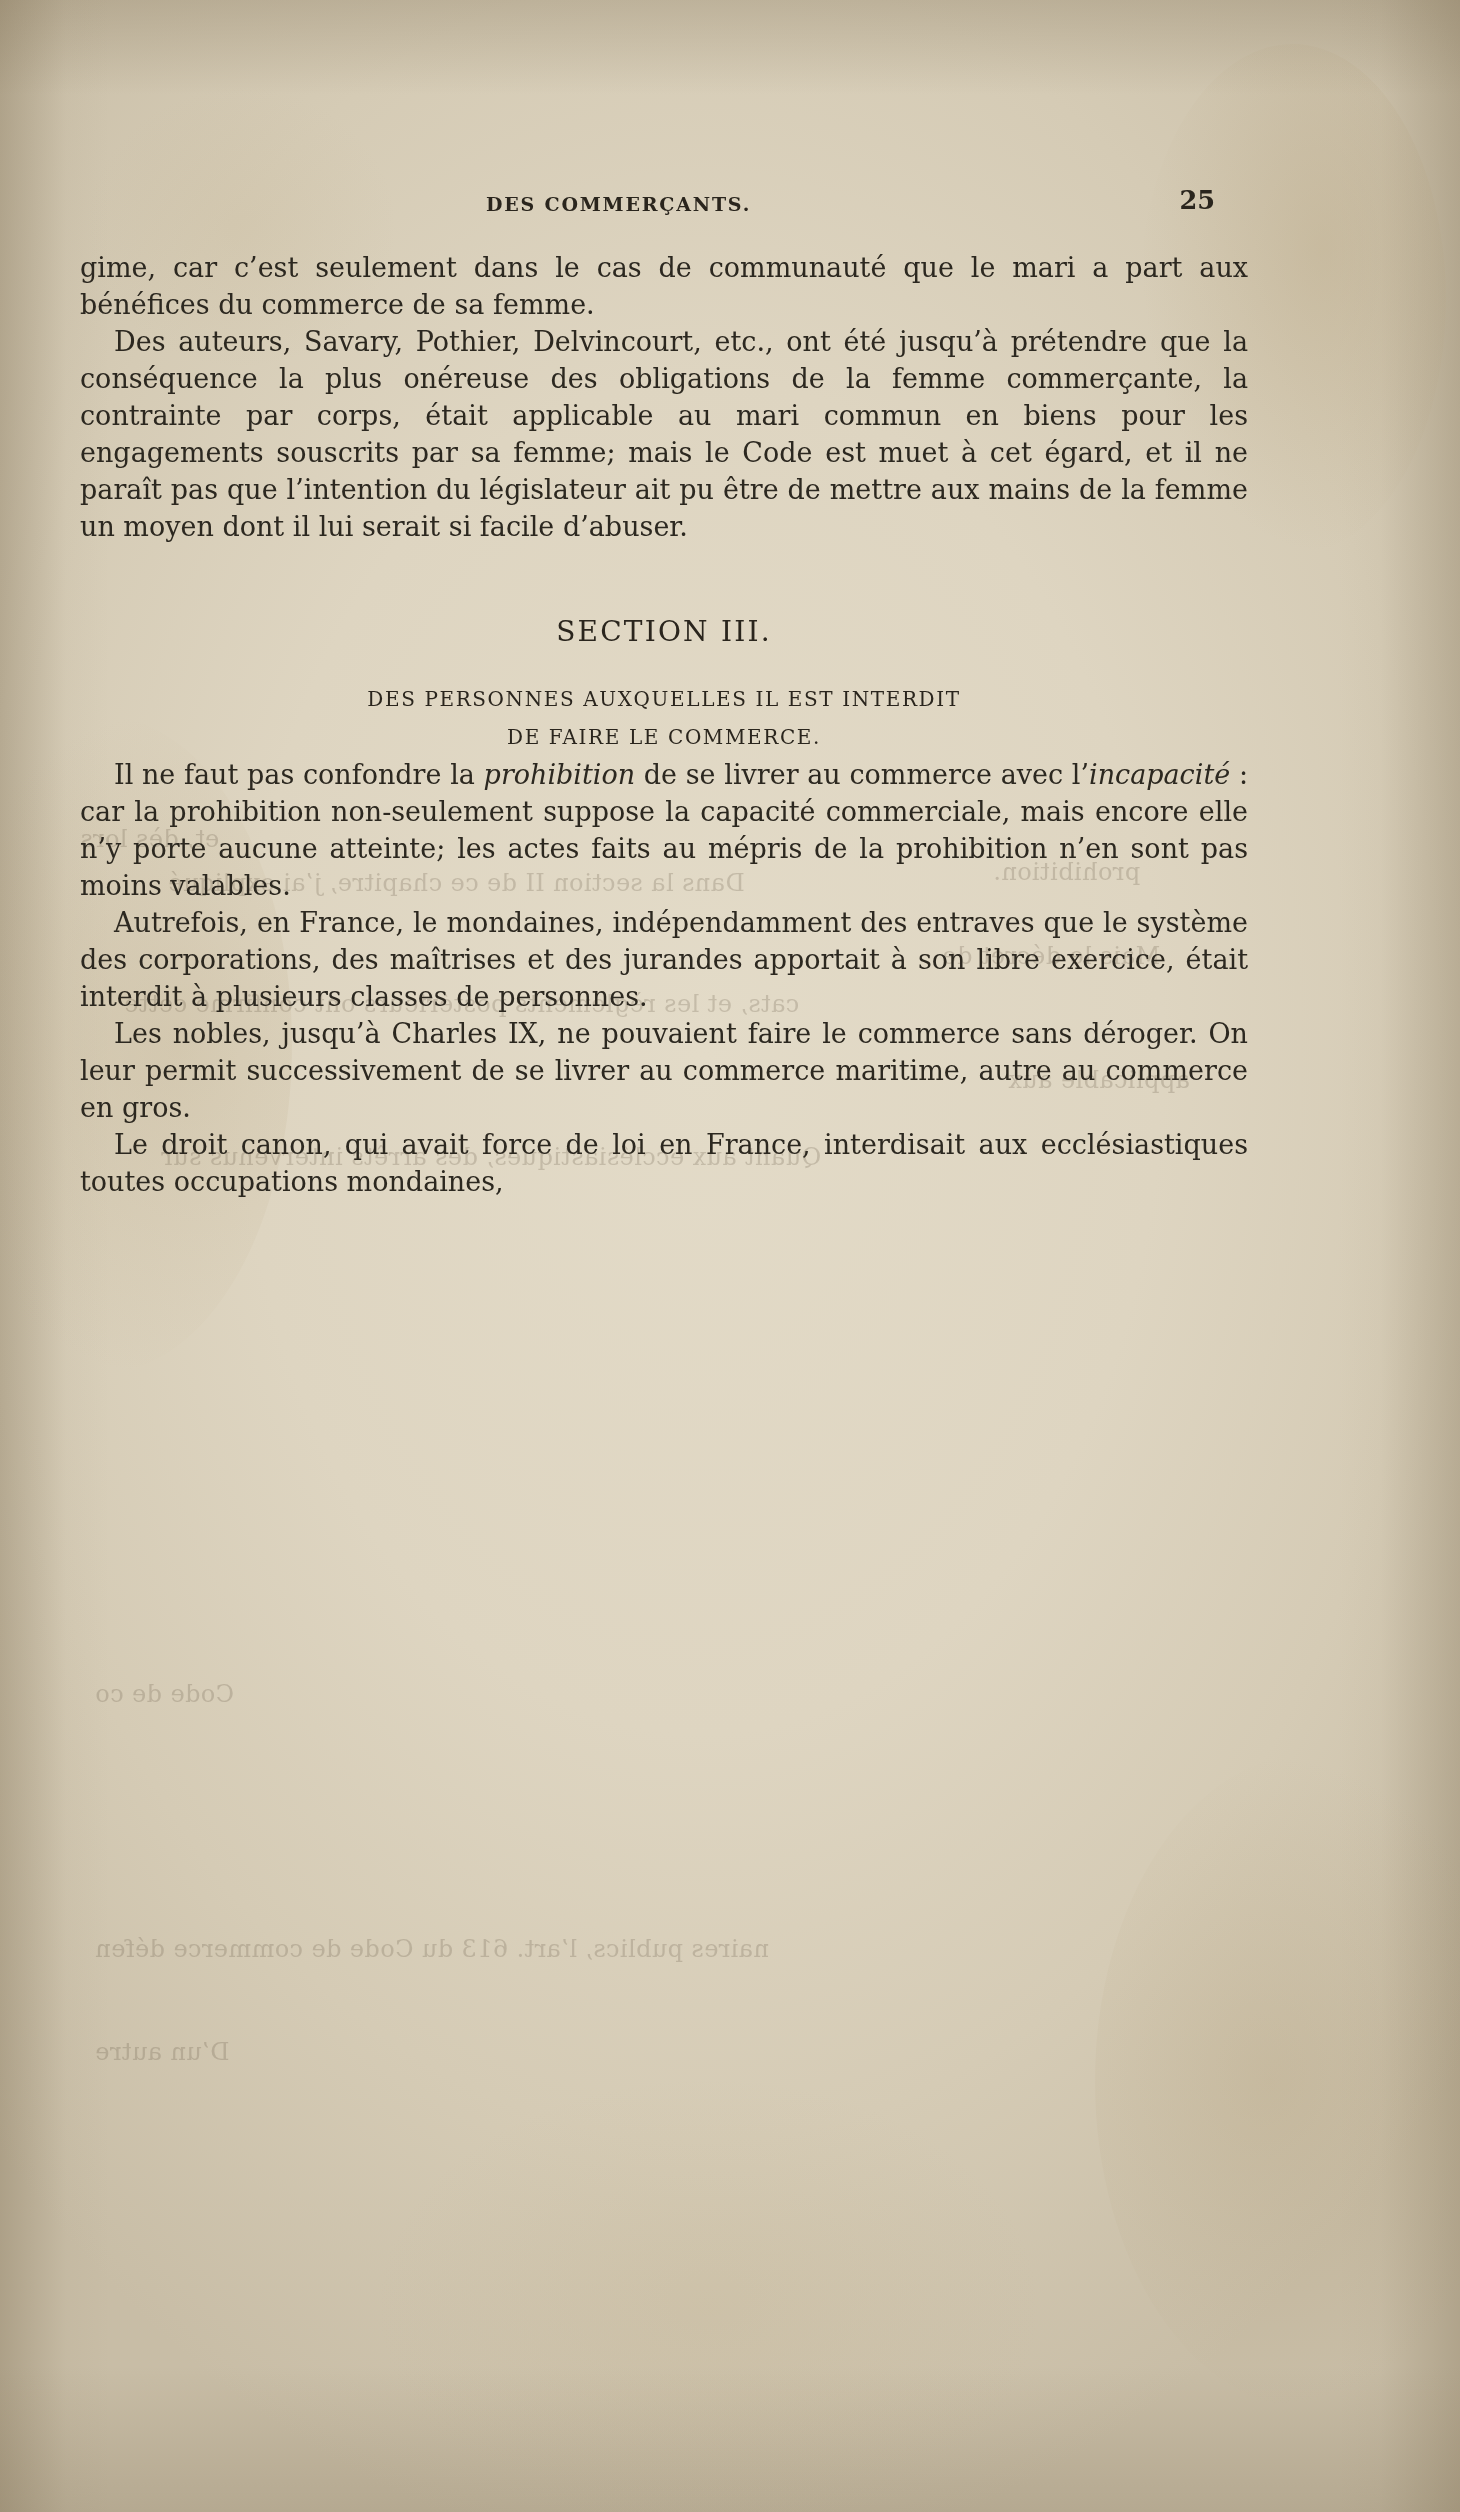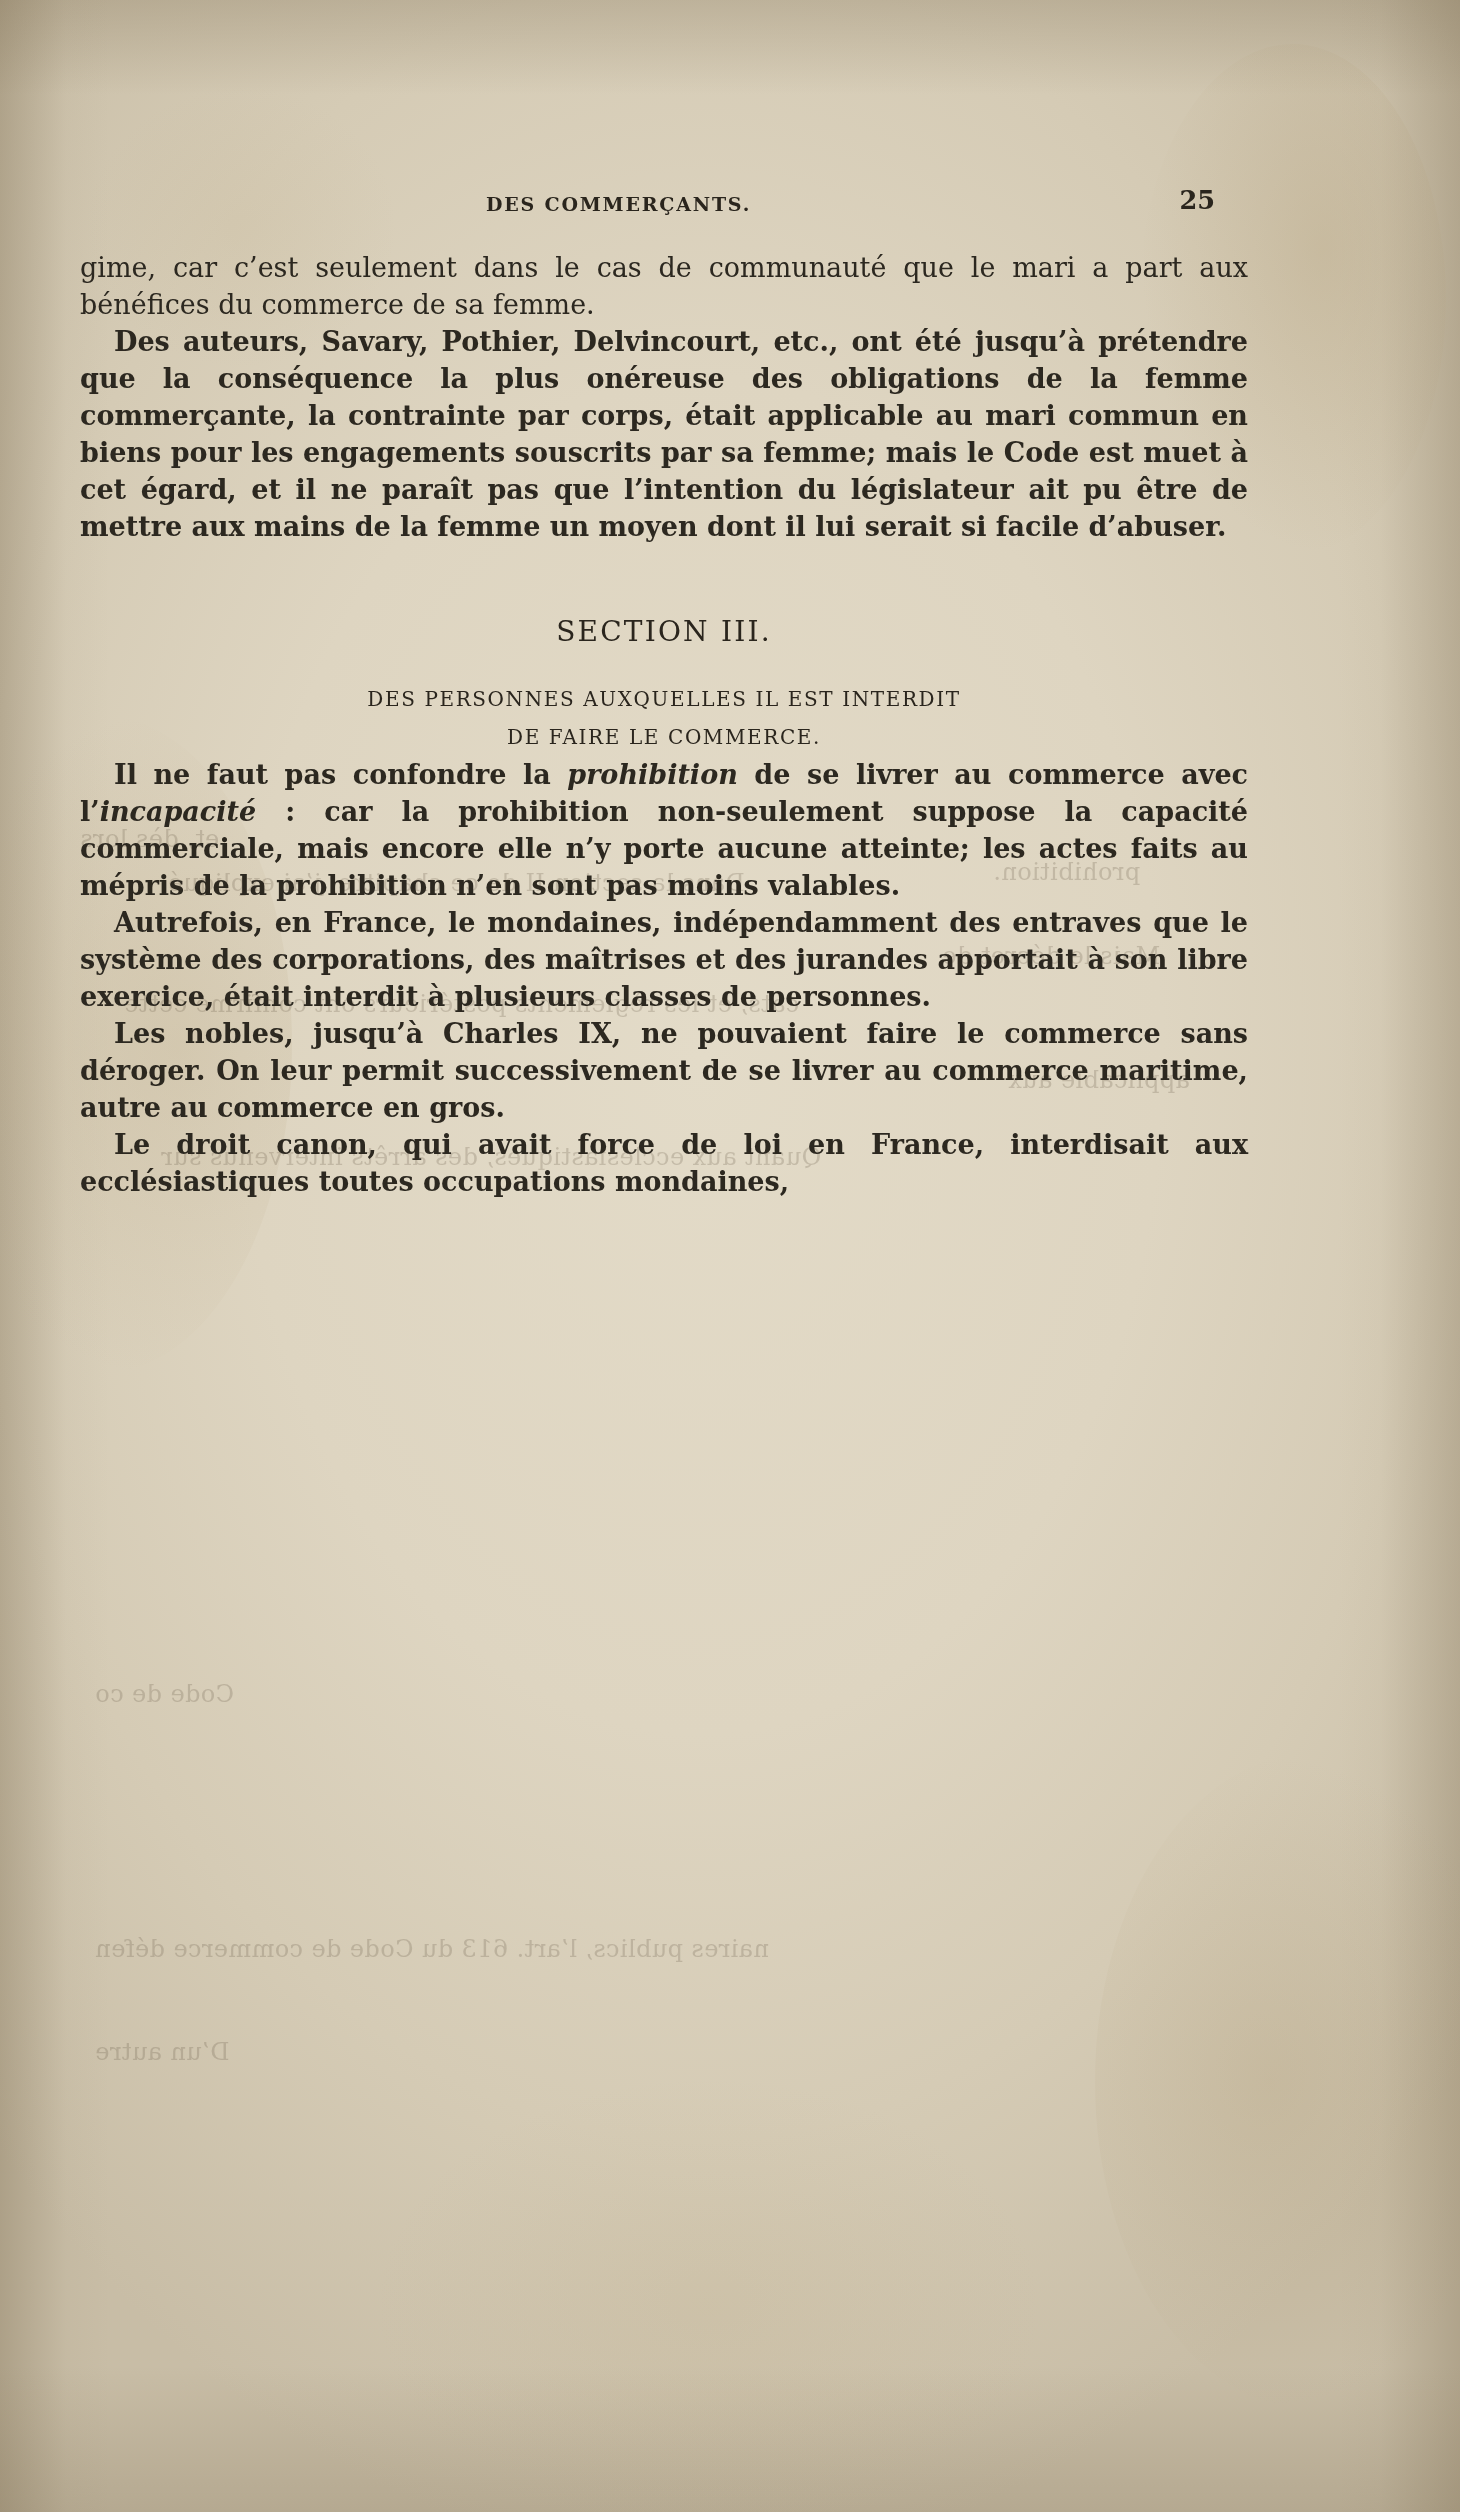--- a/index.html
+++ b/index.html
@@ -98,21 +98,21 @@
 
   p.para {
     margin: 0;
     font-size: 27px;
     line-height: 37px;
     text-align: justify;
     text-justify: inter-word;
     color: #2c2820;
     text-indent: 0;
   }
-  p.indent { text-indent: 34px; font-weight: bold; }
+  p.indent { text-indent: 34px; }
   .para em { font-style: italic; }
 
   .section-head {
     text-align: center;
     margin-top: 70px;
   }
   .section-num {
     font-size: 28px;
     letter-spacing: 2.2px;
     font-weight: 400;

